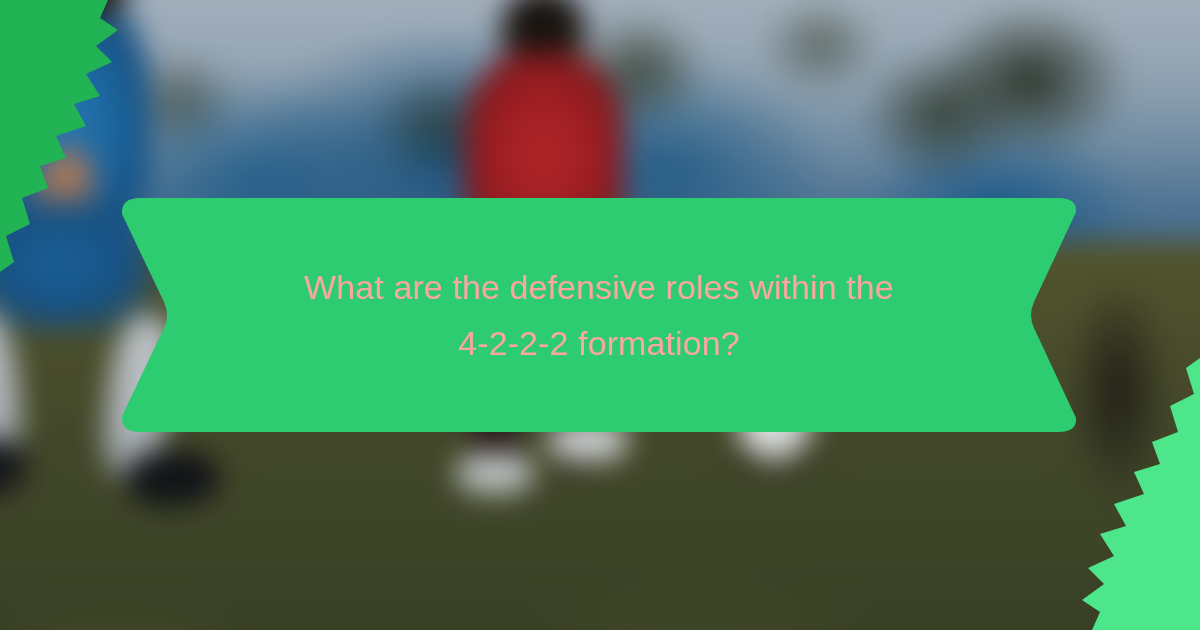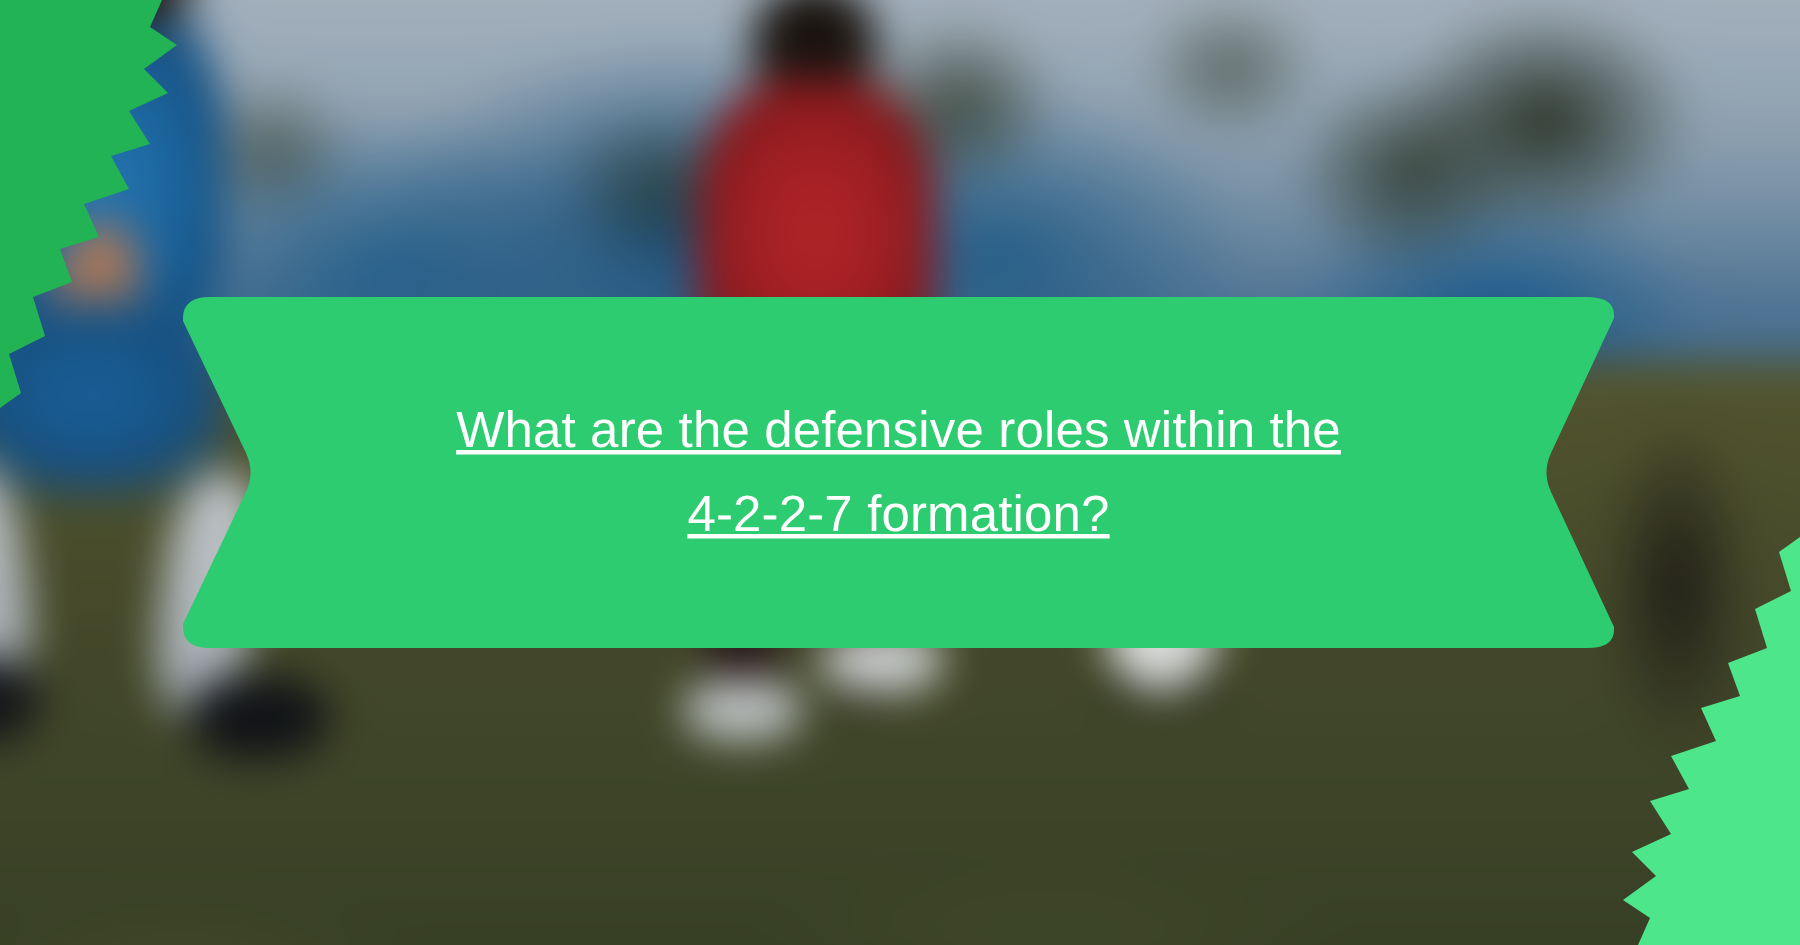--- a/index.html
+++ b/index.html
@@ -282,28 +282,27 @@
     position: absolute;
     left: 0; top: 0;
     width: 100%; height: 100%;
     display: flex;
     flex-direction: column;
     align-items: center;
     justify-content: center;
     gap: 8px;
   }
   .banner-line {
-    color: #ffffff;
+    color: #fca5a5;
     font-family: "Liberation Sans", sans-serif;
     font-size: 34px;
     font-weight: 400;
     line-height: 1.42;
     letter-spacing: 0.1px;
     white-space: nowrap;
-    text-decoration: underline;
   }
 </style>
 </head>
 <body>
 
 <div id="poster">
 
   <div class="photo">
     <div class="photo-layer">
       <div class="bg-sky"></div>
@@ -399,17 +398,17 @@
                L32,234
                Q14,234 14,220
                L14,218
                L56,130
                Q62,117 56,104
                L14,16
                Z"></path>
     </svg>
     <div class="banner-text">
       <div class="banner-line">What are the defensive roles within the</div>
-      <div class="banner-line">4-2-2-7 formation?</div>
+      <div class="banner-line">4-2-2-2 formation?</div>
     </div>
   </div>
 
 </div>
 
 </body></html>

